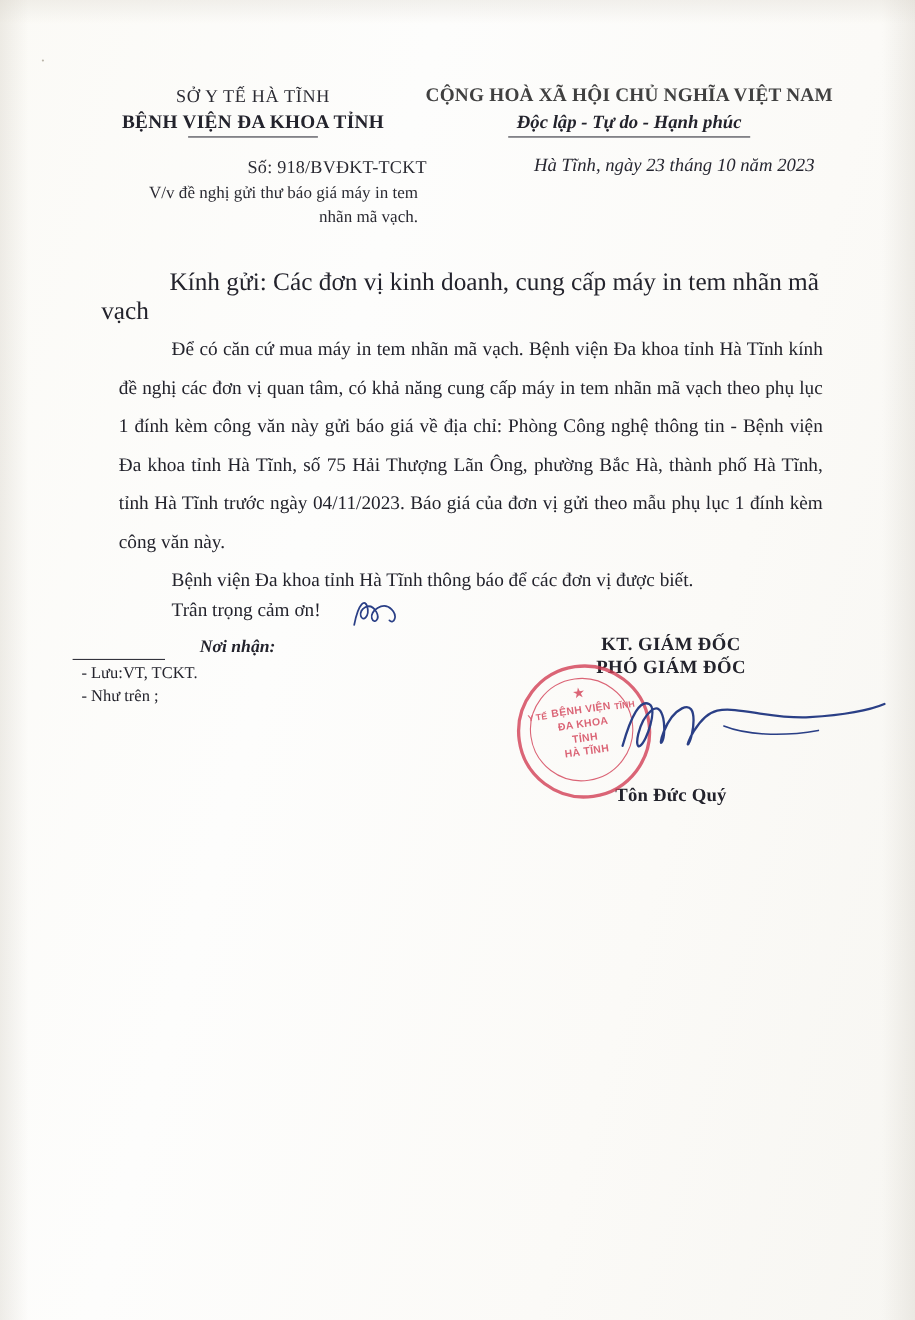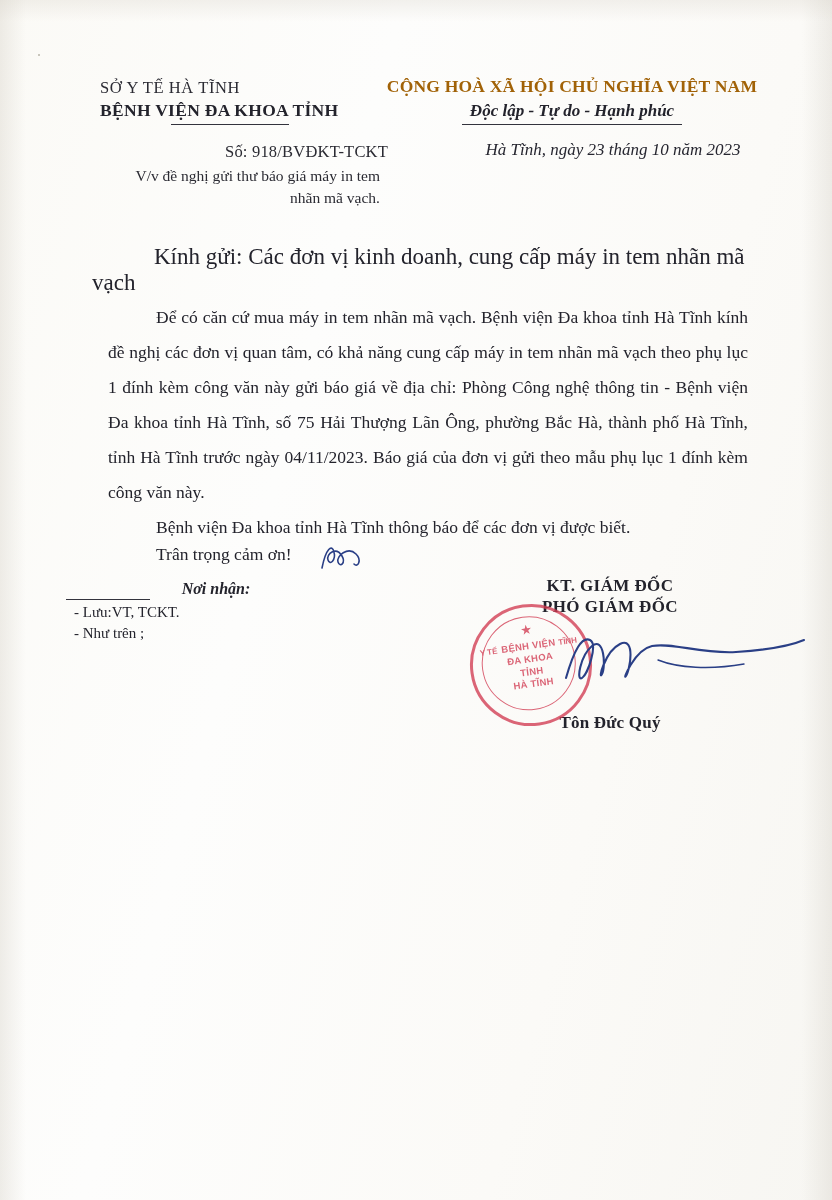--- a/index.html
+++ b/index.html
@@ -46,21 +46,21 @@
     top: 68px;
     left: 0;
     width: 832px;
     height: 120px;
   }
   .org-block {
     position: absolute;
     left: 100px;
     top: 10px;
     width: 260px;
-    text-align: left;
+    text-align: center;
   }
   .org-line1 {
     font-size: 16.5px;
     letter-spacing: 0.6px;
     color: #2b2b33;
   }
   .org-line2 {
     font-size: 17.5px;
     font-weight: bold;
     letter-spacing: 0.3px;
@@ -77,21 +77,21 @@
     position: absolute;
     left: 372px;
     top: 8px;
     width: 400px;
     text-align: center;
   }
   .nation-line1 {
     font-size: 17.5px;
     font-weight: bold;
     letter-spacing: 0.2px;
-    color: #a16207;
+    color: #404040;
   }
   .nation-line2 {
     font-size: 17px;
     font-weight: bold;
     font-style: italic;
     color: #23232c;
     margin-top: 4px;
   }
   .nation-underline {
     width: 220px;

